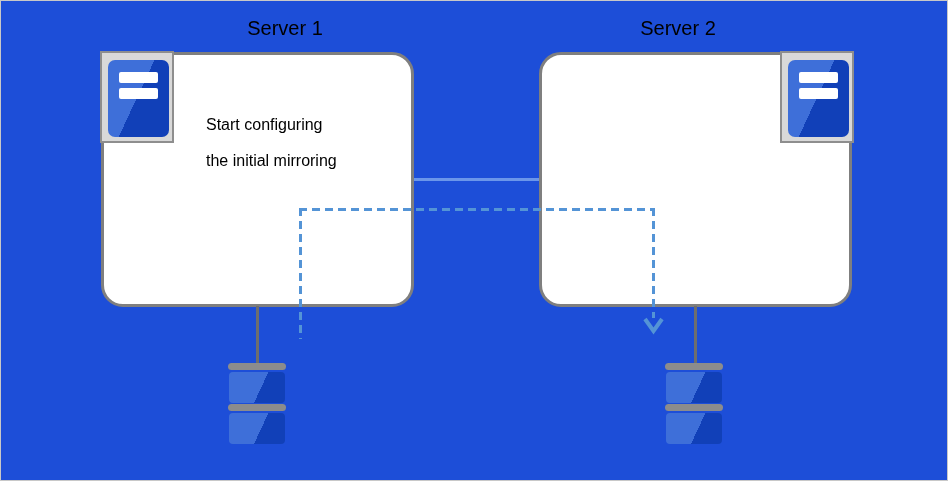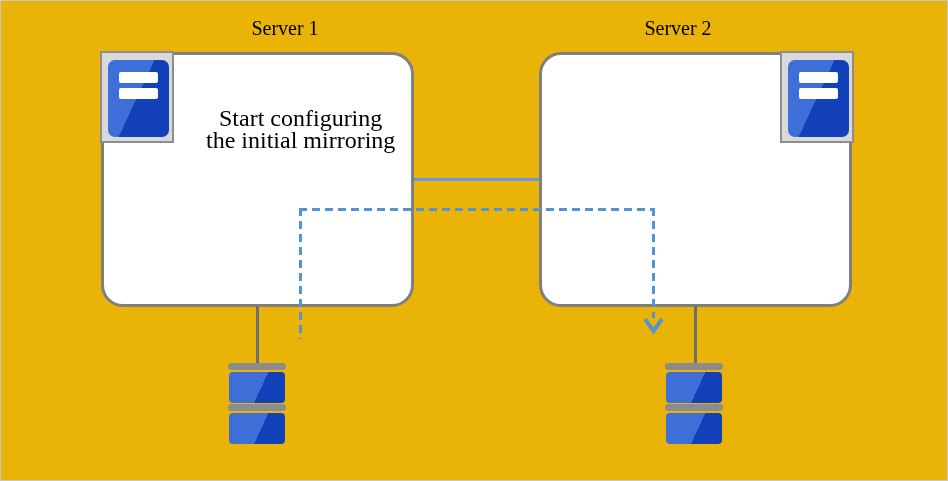--- a/index.html
+++ b/index.html
@@ -1,36 +1,36 @@
 <!DOCTYPE html>
 <html><head>
 <meta charset="utf-8">
 <style>
   html,body{margin:0;padding:0;background:#fff;}
   .canvas{
     position:relative;
     width:948px;height:481px;
     box-sizing:border-box;
-    background:#eab308;
+    background:#1d4ed8;
     border:1px solid #c8c8c8;
-    font-family:Liberation Serif, serif;
+    font-family:Liberation Sans, sans-serif;
     color:#000;
     overflow:hidden;
   }
   .abs{position:absolute;}
   .txt{font-size:20px;line-height:24px;white-space:nowrap;}
   .center{transform:translateX(-50%);}
   .server-box{
     box-sizing:border-box;
     width:313px;height:255px;
     border:3px solid #7f7f7f;
     border-radius:22px;
     background:#ffffff;
   }
-  .note{font-size:24px;line-height:22px;white-space:pre-line;text-align:center;}
+  .note{font-size:16px;line-height:36px;white-space:pre-line;}
   .copy-note{font-size:20px;line-height:25px;white-space:pre-line;}
   .solid-line{height:3px;background:#6b96ea;}
   .dash-h{
     height:3px;
     background:repeating-linear-gradient(to right,#5494d6 0 8px,transparent 8px 13px);
   }
   .dash-v{
     width:3px;
     background:repeating-linear-gradient(to bottom,#5494d6 0 8px,transparent 8px 13px);
   }

